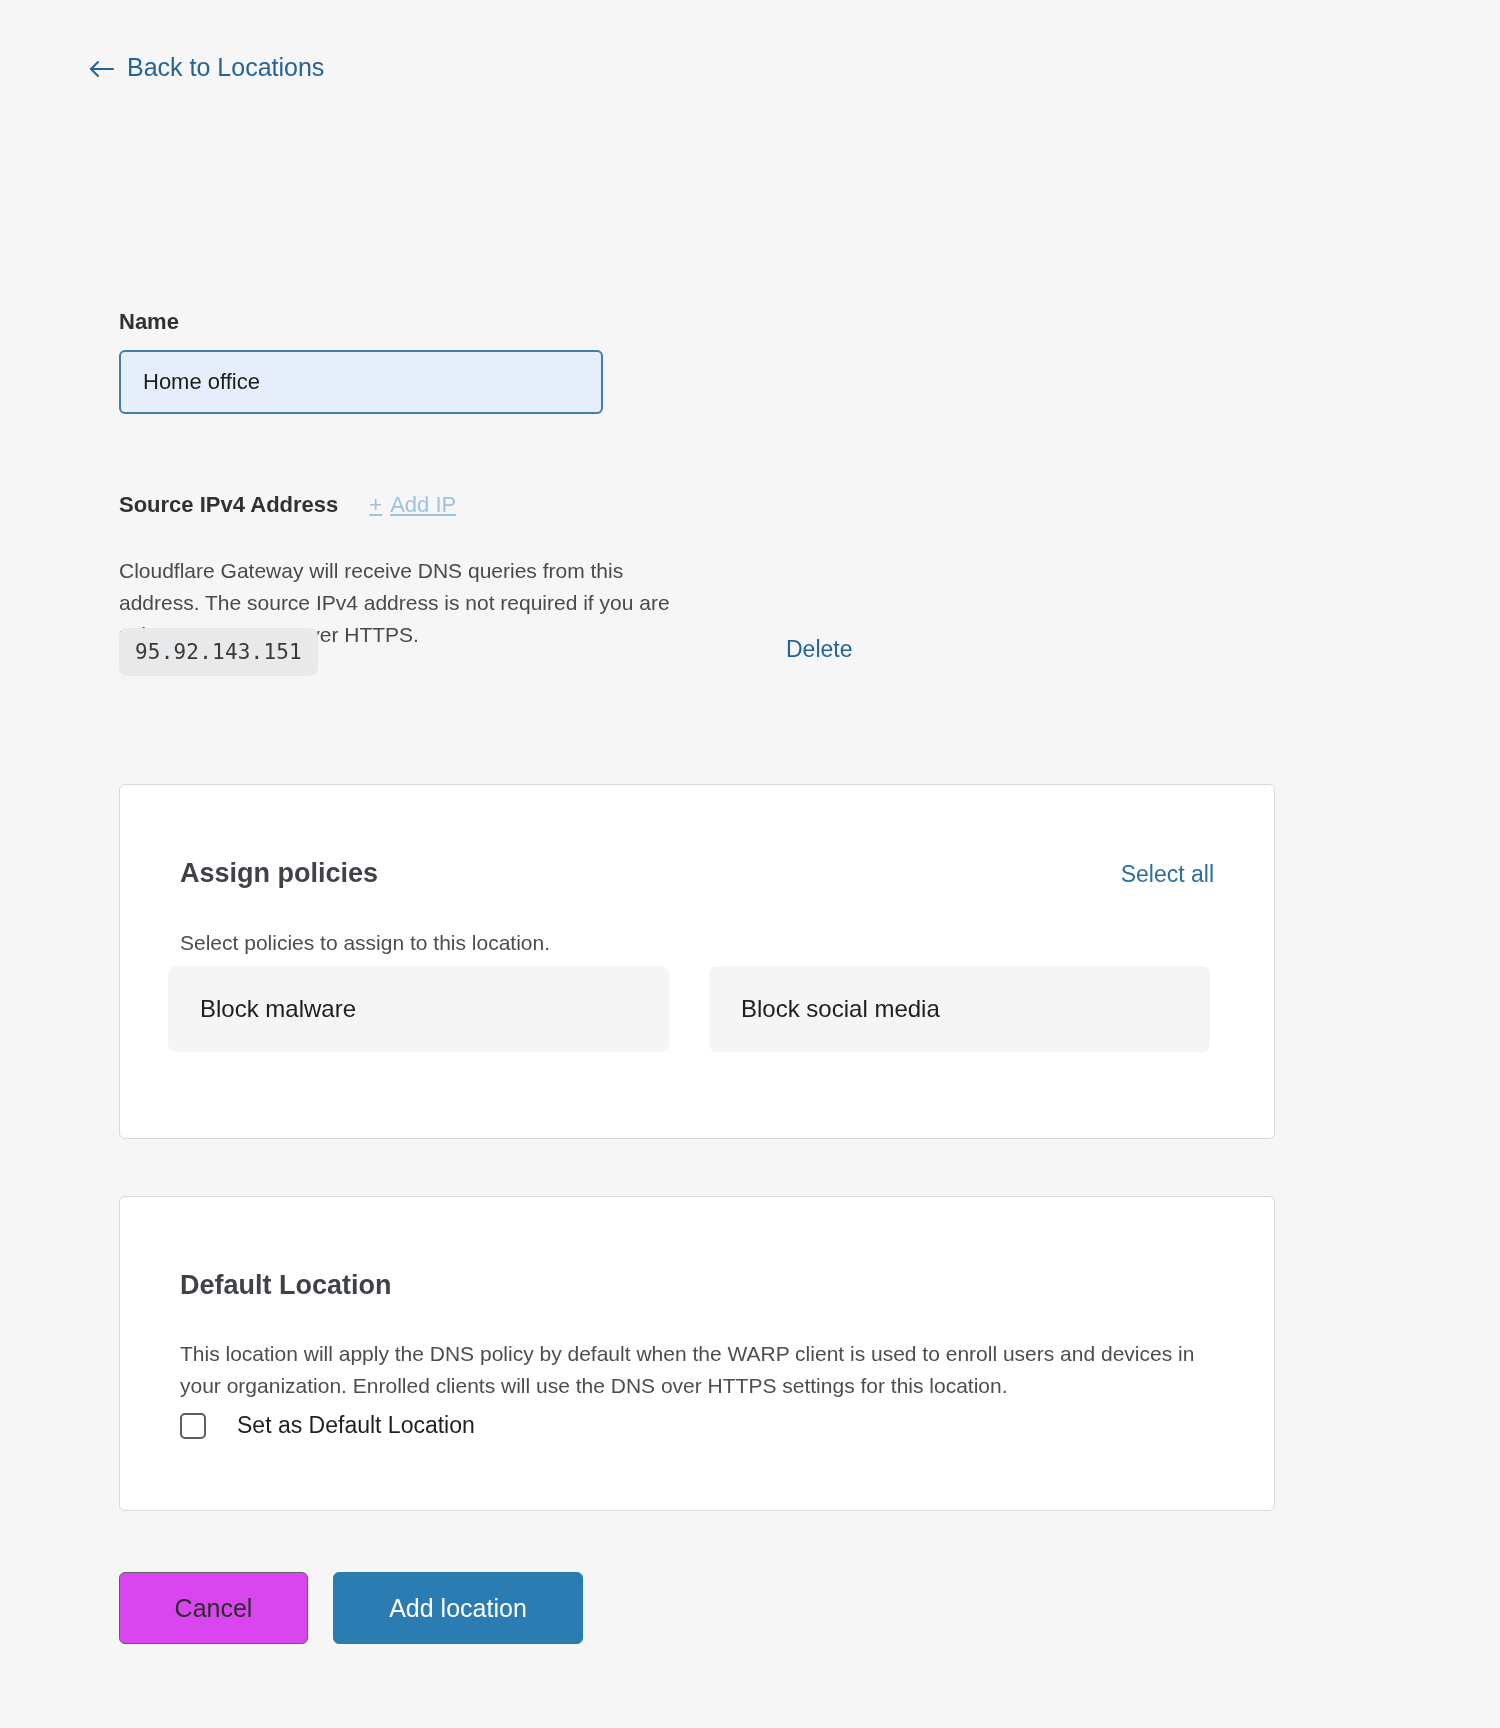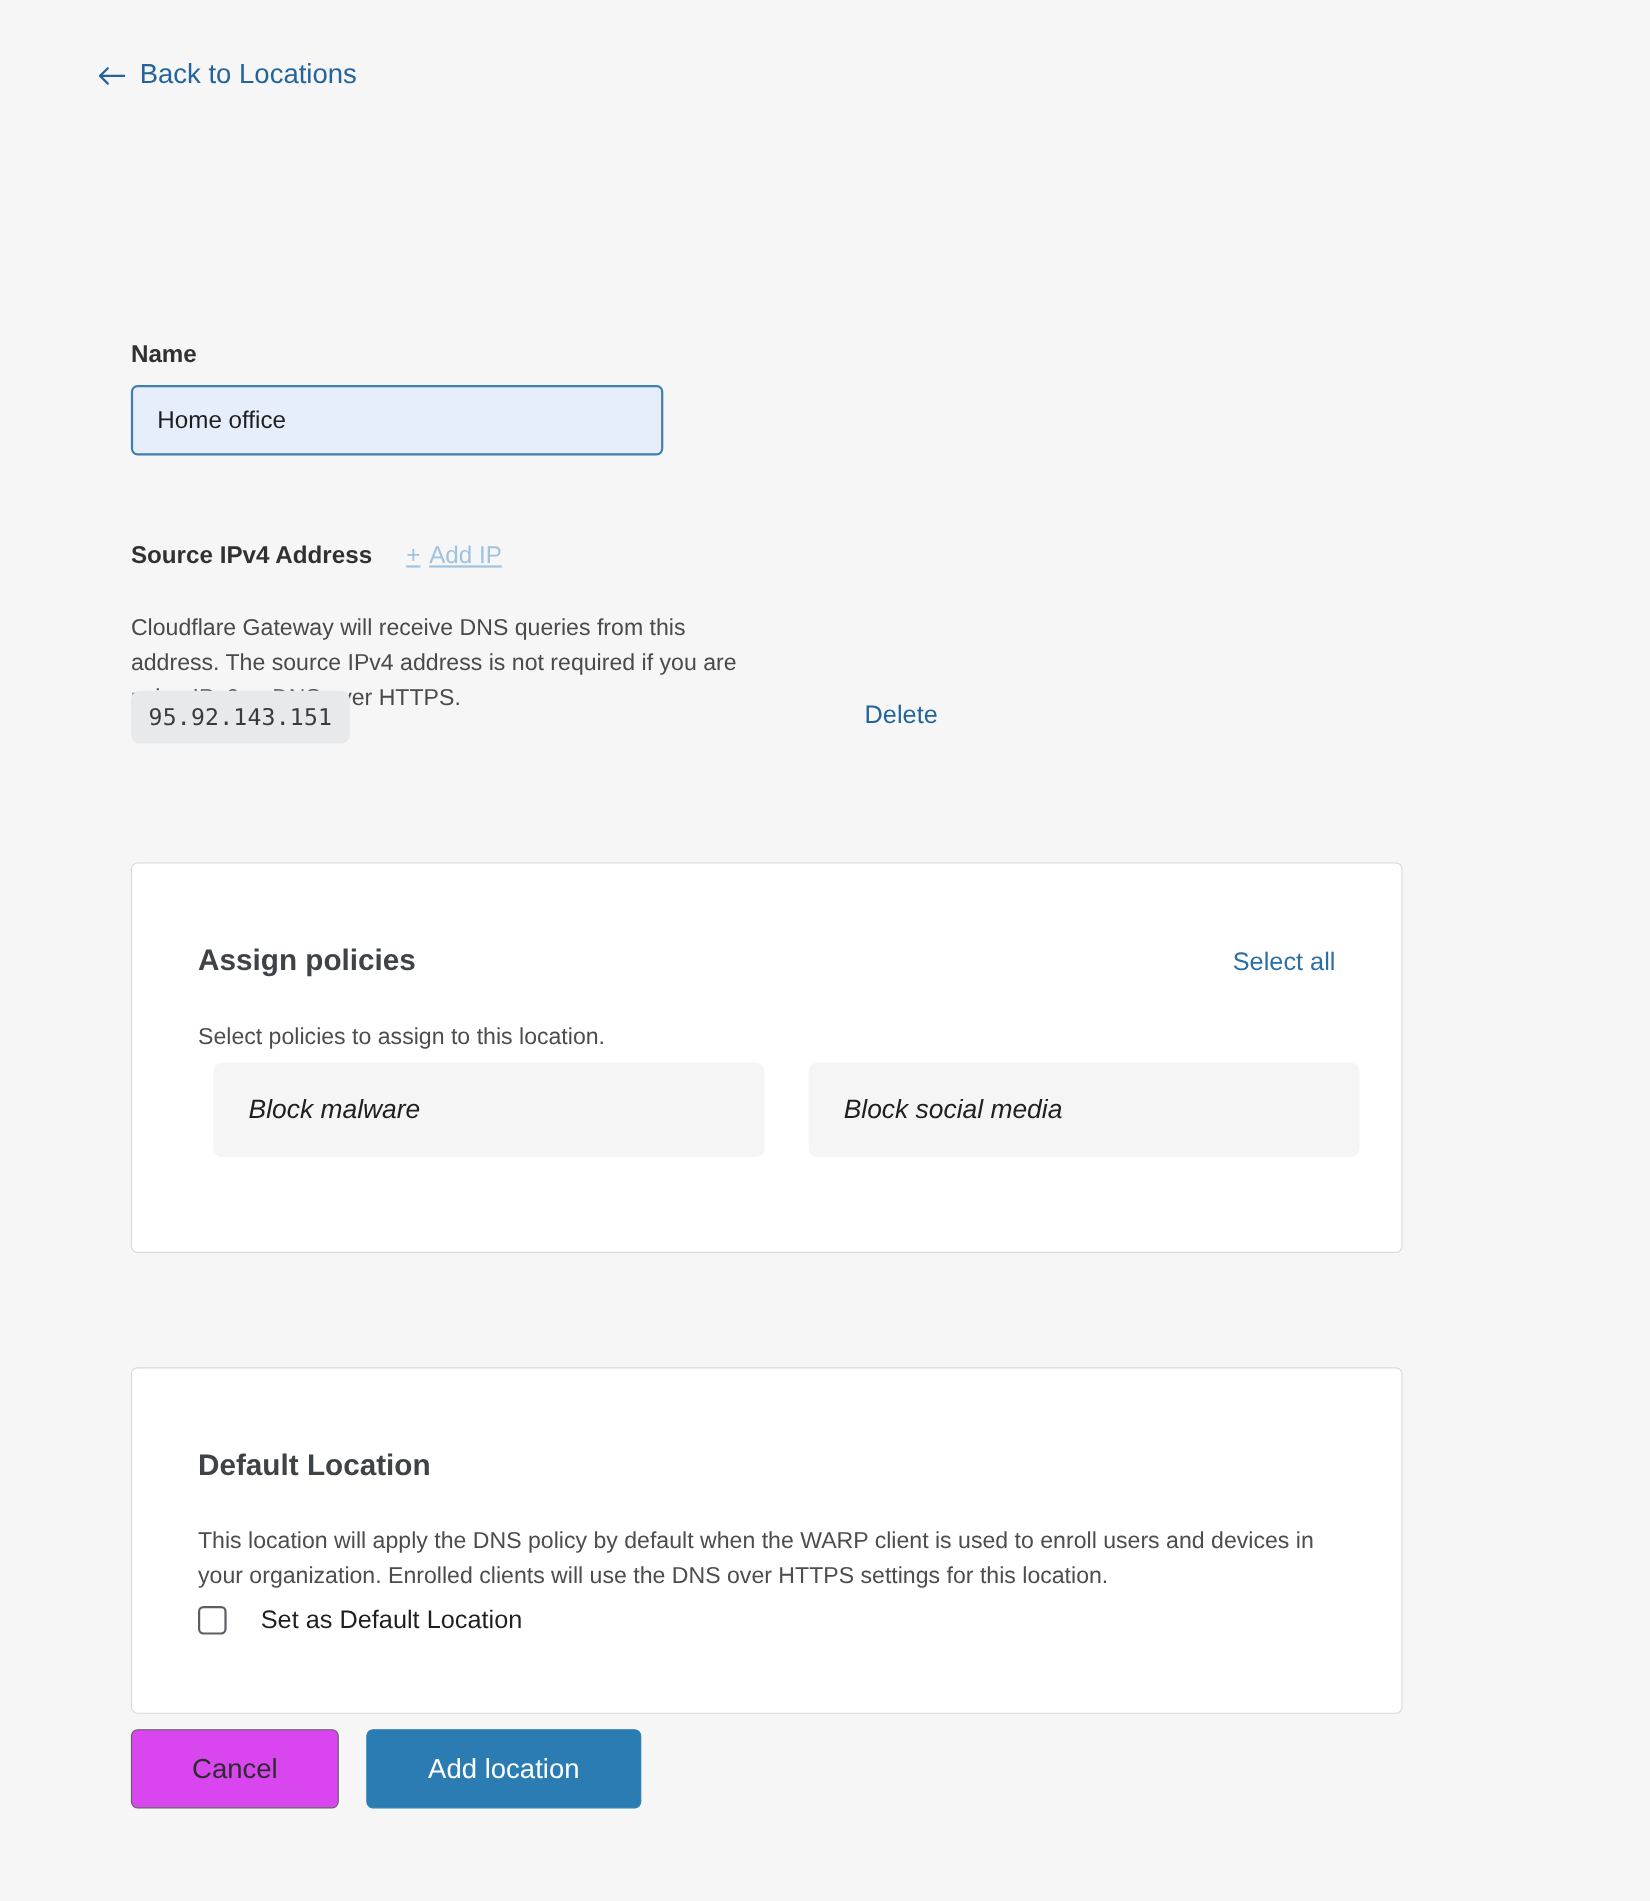--- a/index.html
+++ b/index.html
@@ -150,21 +150,21 @@
   .card {
     position: absolute;
     left: 119px;
     width: 1156px;
     background: #ffffff;
     border: 1px solid #d9d9d9;
     border-radius: 6px;
     box-sizing: border-box;
   }
   #policies-card { top: 784px; height: 355px; }
-  #default-card  { top: 1196px; height: 315px; margin-top: 47px; }
+  #default-card  { top: 1196px; height: 315px; }
 
   .card-head {
     position: absolute;
     left: 60px;
     right: 60px;
     top: 73px;
     display: flex;
     align-items: baseline;
     justify-content: space-between;
   }
@@ -184,26 +184,25 @@
     right: 60px;
     font-size: 21px;
     color: #4d4d4d;
     line-height: 32px;
   }
   #policies-card .card-desc { top: 121px; }
   #default-card  .card-desc { top: 120px; width: 1040px; }
 
   .policy-grid {
     position: absolute;
-    left: 74px;
+    left: 48px;
     top: 181px;
     width: 1042px;
     display: flex;
     gap: 40px;
-    font-style: italic;
   }
   .policy-pill {
     flex: 1 1 0;
     height: 86px;
     background: #f5f5f6;
     border-radius: 8px;
     display: flex;
     align-items: center;
     padding-left: 32px;
     box-sizing: border-box;

